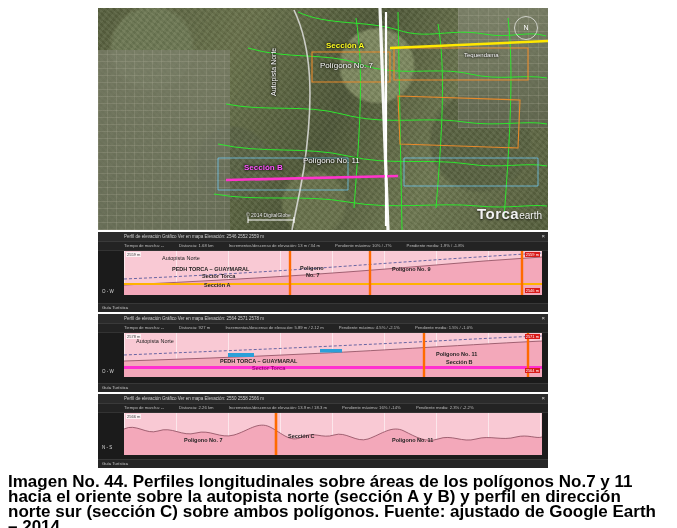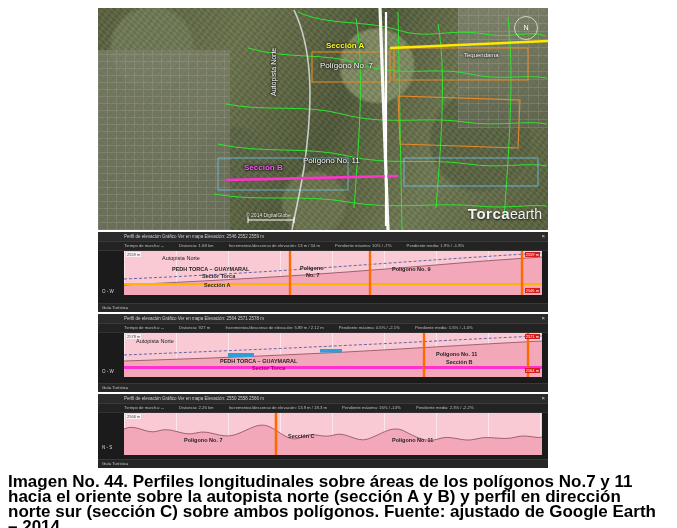--- a/index.html
+++ b/index.html
@@ -128,21 +128,21 @@
   .google-logo {
     position: absolute;
     right: 6px; bottom: 8px;
     font-size: 15px;
     font-weight: bold;
     color: #f2f2f2;
     letter-spacing: 0.5px;
     text-shadow: 0 1px 2px rgba(0,0,0,0.8);
   }
   .google-logo .sub {
-    font-size: 14px;
+    font-size: 10px;
     font-weight: normal;
     letter-spacing: 0;
   }
   .map-compass {
     position: absolute;
     right: 10px; top: 8px;
     width: 22px; height: 22px;
     border-radius: 50%;
     border: 1px solid rgba(255,255,255,0.65);
     color: #fff;

